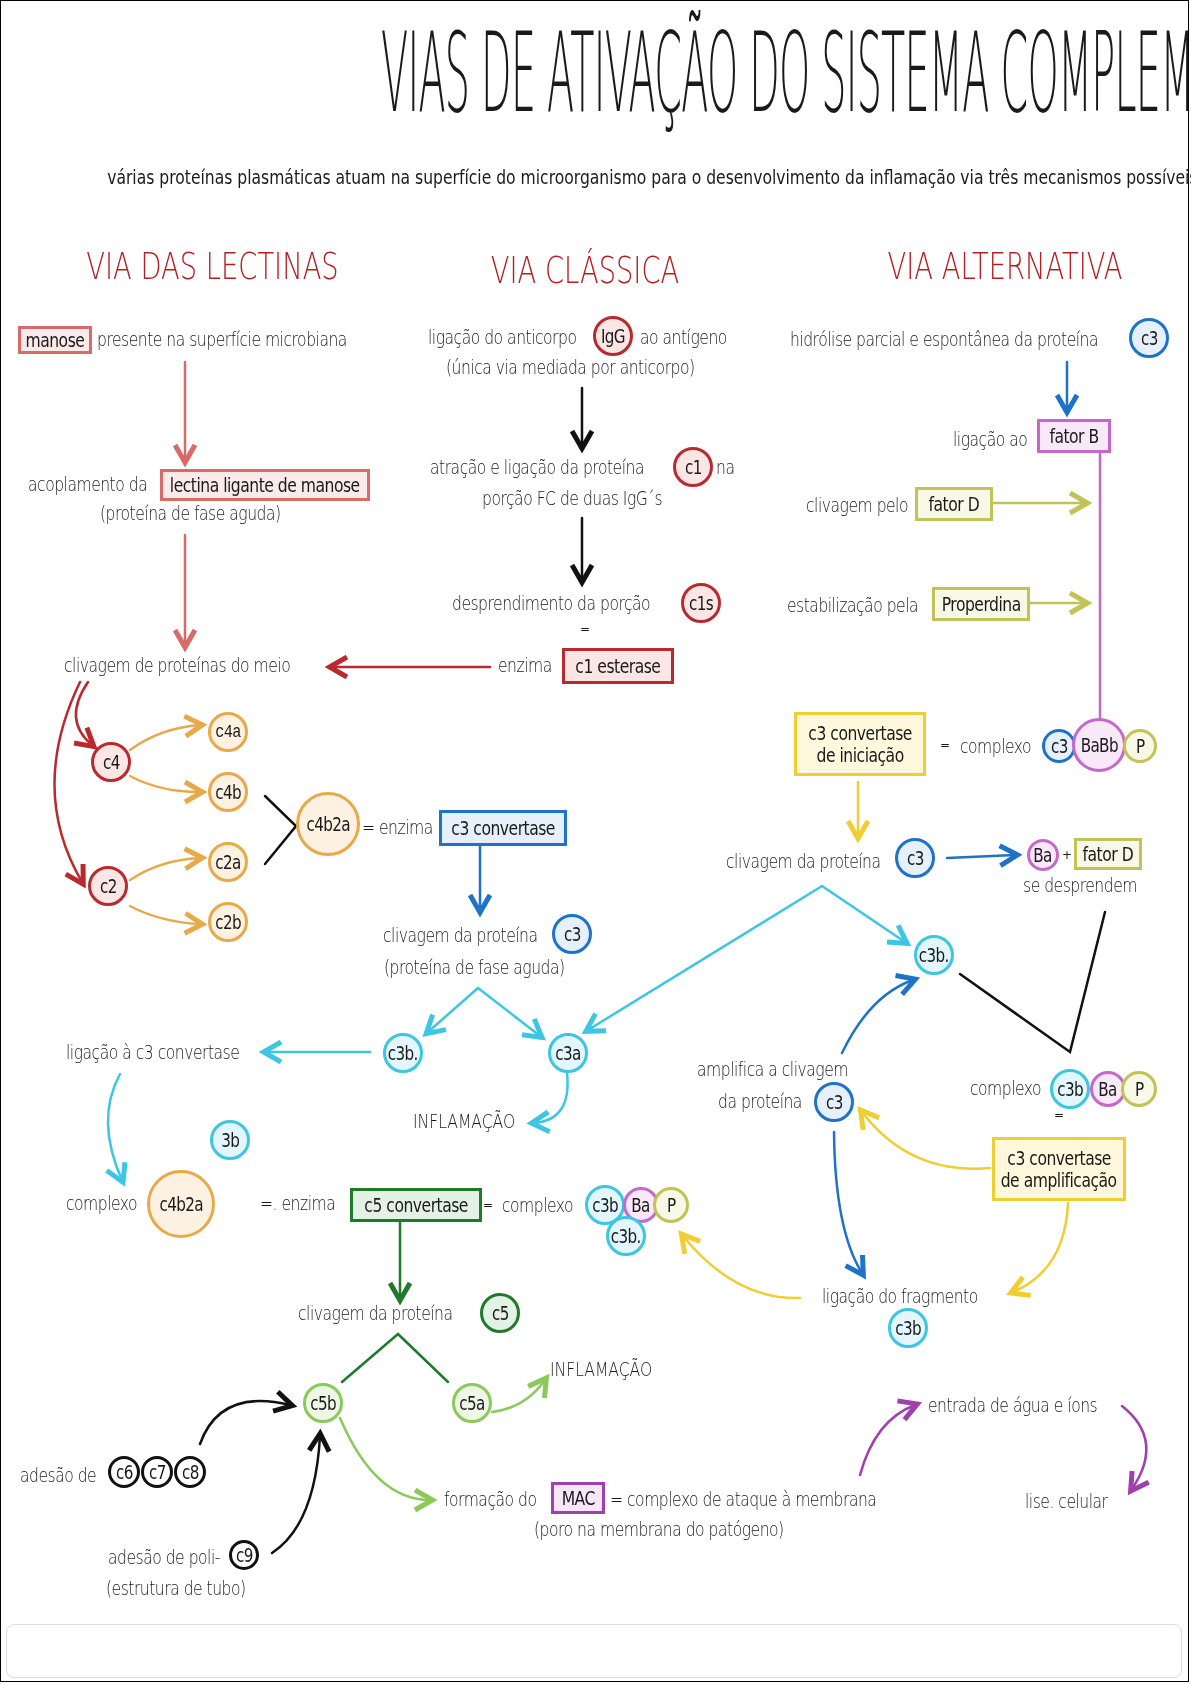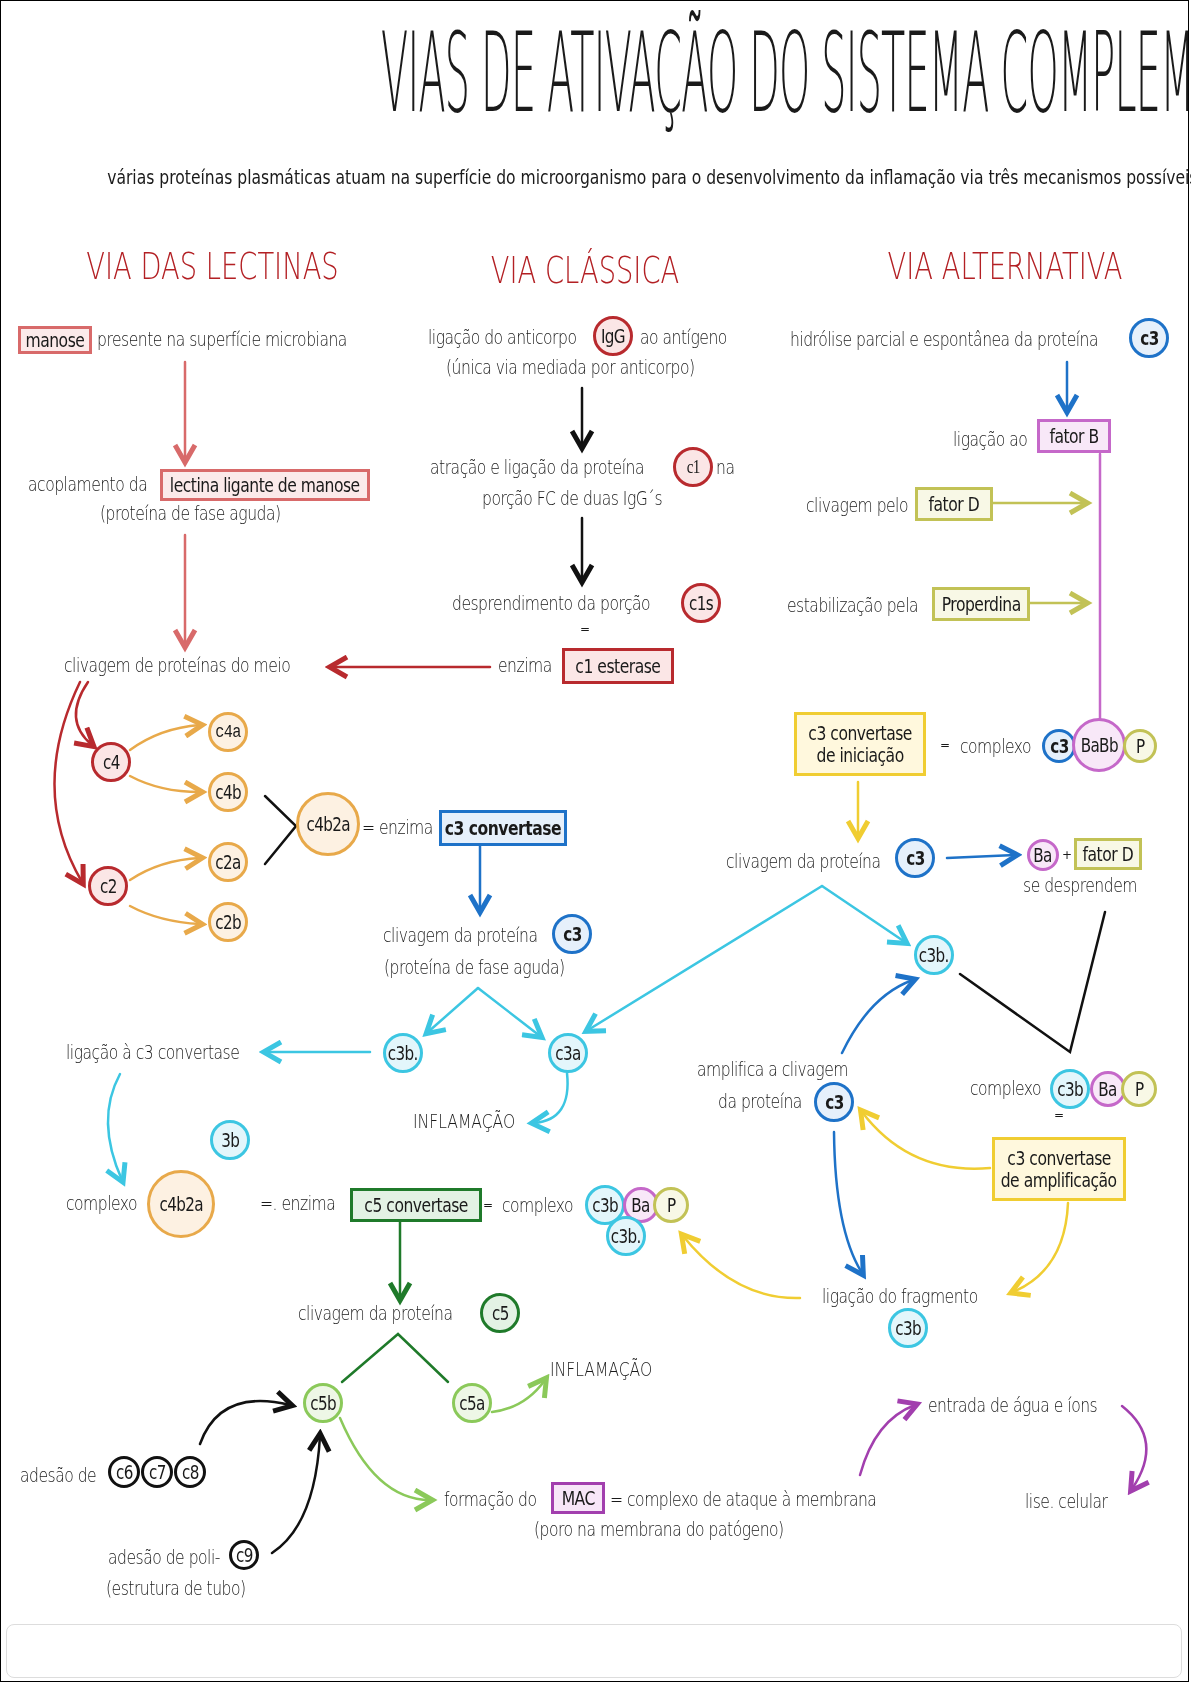--- a/index.html
+++ b/index.html
@@ -9,21 +9,21 @@
   #title{position:absolute;left:0;width:1191px;top:18px;text-align:center;font-size:110px;letter-spacing:-2px;font-family:"DejaVu Sans",sans-serif;font-weight:200;transform:scaleX(0.36);transform-origin:center;white-space:nowrap;line-height:1;}
   #subtitle{position:absolute;left:0;width:1191px;top:166px;text-align:center;font-size:19px;white-space:nowrap;transform:scaleX(0.82);transform-origin:center;}
   .hdr{position:absolute;font-size:38px;color:#b32024;white-space:nowrap;transform:scaleX(0.72);transform-origin:center;text-align:center;font-weight:300;}
   .box{position:absolute;border:3px solid;box-sizing:border-box;display:flex;align-items:center;justify-content:center;font-size:19px;white-space:nowrap;letter-spacing:-0.6px;}
   .box span{display:inline-block;transform:scaleX(0.82);}
   .circ{position:absolute;border:3px solid;border-radius:50%;box-sizing:border-box;display:flex;align-items:center;justify-content:center;font-size:19px;letter-spacing:-0.8px;}
   .circ span{display:inline-block;transform:scaleX(0.8);}
   .red{border-color:#b82a2e;background:#fbe6e6;}
   .red2{border-color:#d86a6a;background:#fbeaea;}
   .org{border-color:#e8a94a;background:#fdf1e2;}
-  .blue{border-color:#1e72c8;background:#e6f0fb;font-weight:bold;}
+  .blue{border-color:#1e72c8;background:#e6f0fb;}
   .cyan{border-color:#3cc6e2;background:#e3f6fb;}
   .pink{border-color:#c568c9;background:#f8e8f8;}
   .olive{border-color:#c2c256;background:#f8f8e6;}
   .yellow{border-color:#f0cd32;background:#fff8dd;}
   .dgreen{border-color:#1f7a2a;background:#e3f2e4;margin-left:13px;}
   .lgreen{border-color:#8bc95a;background:#eef7e6;}
   .black{border-color:#111;background:#fff;}
   .purple{border-color:#a23fae;background:#f7e6f8;}
   svg#arrows{position:absolute;left:0;top:0;}
   .bottombar{position:absolute;left:6px;top:1624px;width:1176px;height:54px;border:1px solid #ddd;border-radius:8px;box-sizing:border-box;}
@@ -144,21 +144,21 @@
 <div class="t" style="left:100px;top:502px;">(proteína de fase aguda)</div>
 <div class="t" style="left:64px;top:654px;">clivagem de proteínas do meio</div>
 
 <div class="t" style="left:428px;top:326px;">ligação do anticorpo</div>
 <div class="circ red" style="left:593px;top:316px;width:40px;height:40px;">
     <span>IgG</span>
   </div>
 <div class="t" style="left:640px;top:326px;">ao antígeno</div>
 <div class="t" style="left:446px;top:356px;">(única via mediada por anticorpo)</div>
 <div class="t" style="left:430px;top:456px;">atração e ligação da proteína</div>
-<div class="circ red" style="left:673px;top:447px;width:40px;height:40px;font-family:Liberation Serif, serif;">
+<div class="circ red" style="left:673px;top:447px;width:40px;height:40px;">
     <span>c1</span>
   </div>
 <div class="t" style="left:716px;top:456px;">na</div>
 <div class="t" style="left:482px;top:487px;">porção FC de duas IgG´s</div>
 <div class="t" style="left:452px;top:592px;">desprendimento da porção</div>
 <div class="circ red" style="left:681px;top:583px;width:40px;height:40px;">
     <span>c1s</span>
   </div>
 <div class="eq" style="left:580px;top:622px;">=</div>
 <div class="t" style="left:498px;top:654px;">enzima</div>

